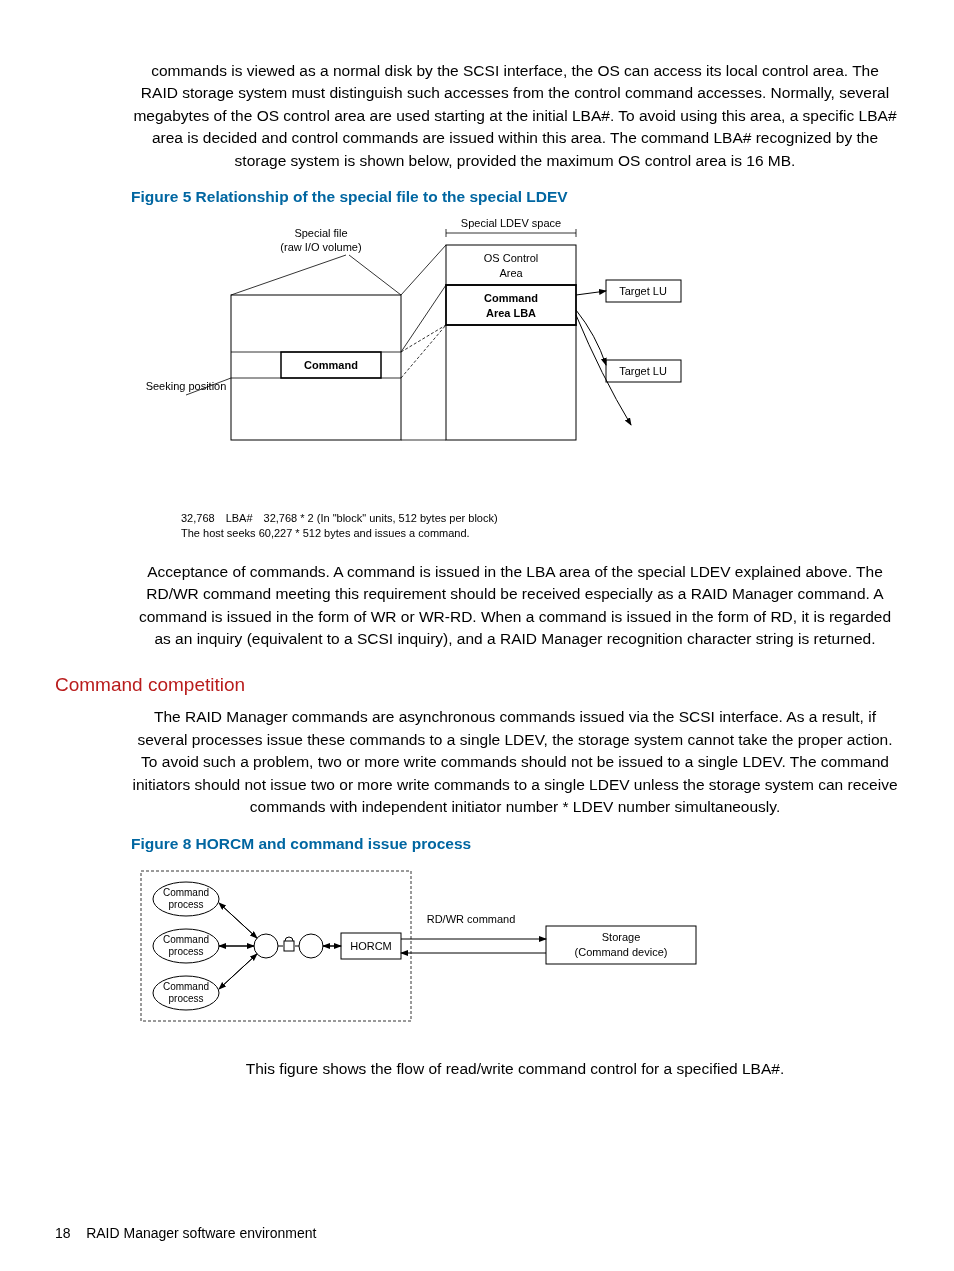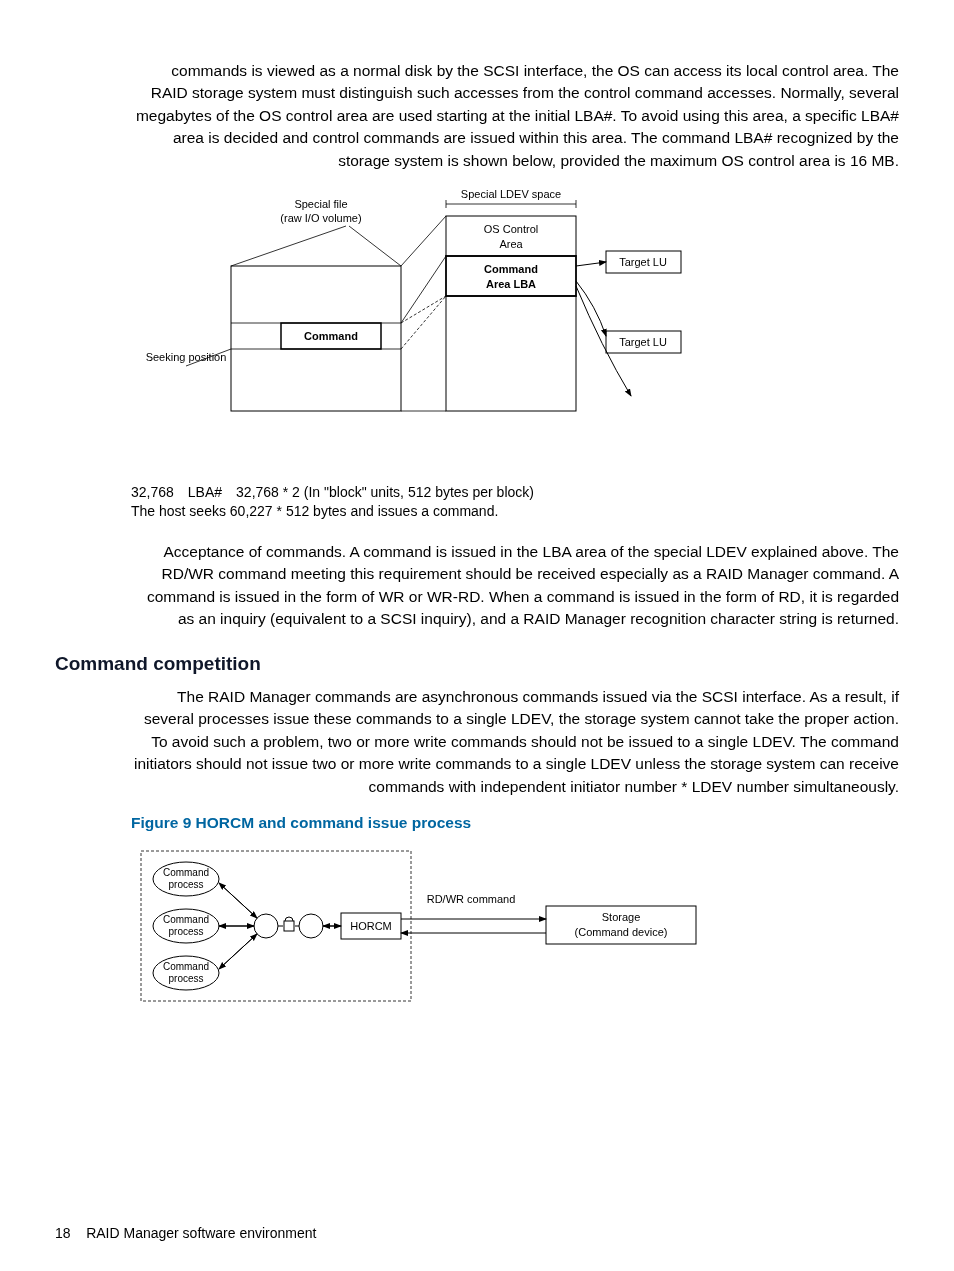--- a/index.html
+++ b/index.html
@@ -13,63 +13,65 @@
     width: 954px;
   }
   .page {
     padding: 60px 55px 30px 55px;
     box-sizing: border-box;
     position: relative;
     min-height: 1271px;
   }
   .body-text {
     margin: 0 0 14px 76px;
-    text-align: right;
+    text-align: center;
   }
   .fig-title {
     font-weight: bold;
     color: #0066a1;
     margin: 6px 0 6px 76px;
     font-size: 15.5px;
   }
   .section-heading {
-    color: #0f172a;
+    color: #b91c1c;
     font-size: 19px;
-    font-weight: bold;
+    font-weight: normal;
     margin: 20px 0 8px 0;
   }
   .bold-lead {
     font-weight: normal;
   }
   .figure-area {
     margin-left: 76px;
     margin-bottom: 20px;
   }
   .fig-caption-small {
     font-family: Arial, sans-serif;
-    font-size: 14px;
+    font-size: 11px;
     line-height: 1.35;
     margin-top: 20px;
+    margin-left: 50px;
   }
   svg text {
     font-family: Arial, sans-serif;
   }
   .footer {
     position: absolute;
     bottom: 28px;
     left: 55px;
     font-size: 14px;
   }
 </style>
 </head>
 <body>
 <div class="page">
 
 <p class="body-text">commands is viewed as a normal disk by the SCSI interface, the OS can access its local control area. The RAID storage system must distinguish such accesses from the control command accesses. Normally, several megabytes of the OS control area are used starting at the initial LBA#. To avoid using this area, a specific LBA# area is decided and control commands are issued within this area. The command LBA# recognized by the storage system is shown below, provided the maximum OS control area is 16 MB.</p>
 
+<p class="fig-title">Figure 5 Relationship of the special file to the special LDEV</p>
 
 <div class="figure-area">
 <svg width="560" height="270" viewBox="0 0 560 270">
 
   <text x="380" y="12" font-size="11" text-anchor="middle">Special LDEV space</text>
   <line x1="315" y1="18" x2="445" y2="18" stroke="#000" stroke-width="0.8"></line>
   <line x1="315" y1="14" x2="315" y2="22" stroke="#000" stroke-width="0.8"></line>
   <line x1="445" y1="14" x2="445" y2="22" stroke="#000" stroke-width="0.8"></line>
 
   <rect x="315" y="30" width="130" height="40" fill="none" stroke="#000" stroke-width="1"></rect>
@@ -127,21 +129,21 @@
 </div>
 
 <p class="body-text">
   <span class="bold-lead">Acceptance of commands.</span><span> A command is issued in the LBA area of the special LDEV explained above. The RD/WR command meeting this requirement should be received especially as a RAID Manager command. A command is issued in the form of WR or WR-RD. When a command is issued in the form of RD, it is regarded as an inquiry (equivalent to a SCSI inquiry), and a RAID Manager recognition character string is returned.</span>
 </p>
 
 <h2 class="section-heading">Command competition</h2>
 
 <p class="body-text">The RAID Manager commands are asynchronous commands issued via the SCSI interface. As a result, if several processes issue these commands to a single LDEV, the storage system cannot take the proper action. To avoid such a problem, two or more write commands should not be issued to a single LDEV. The command initiators should not issue two or more write commands to a single LDEV unless the storage system can receive commands with independent initiator number * LDEV number simultaneously.</p>
 
-<p class="fig-title">Figure 9 HORCM and command issue process</p>
+<p class="fig-title">Figure 8 HORCM and command issue process</p>
 
 <div class="figure-area">
 <svg width="600" height="170" viewBox="0 0 600 170">
   <defs>
     <marker id="arrow2" markerWidth="8" markerHeight="8" refX="7" refY="3" orient="auto">
       <path d="M0,0 L8,3 L0,6 Z" fill="#000"></path>
     </marker>
   </defs>
 
   <rect x="10" y="10" width="270" height="150" fill="none" stroke="#000" stroke-width="0.8" stroke-dasharray="3,2"></rect>
@@ -182,18 +184,19 @@
   <rect x="415" y="65" width="150" height="38" fill="none" stroke="#000"></rect>
   <text x="490" y="80" font-size="11" text-anchor="middle">Storage</text>
   <text x="490" y="95" font-size="11" text-anchor="middle">(Command device)</text>
 
   <line x1="270" y1="78" x2="415" y2="78" stroke="#000" marker-end="url(#arrow2)"></line>
   <line x1="415" y1="92" x2="270" y2="92" stroke="#000" marker-end="url(#arrow2)"></line>
 </svg>
 </div>
 
 
+<p class="body-text">This figure shows the flow of read/write command control for a specified LBA#.</p>
 
 <div class="footer">
   <span>18</span>&nbsp;&nbsp;&nbsp;&nbsp;<span>RAID Manager software environment</span>
 </div>
 
 </div>
 
 </body></html>

